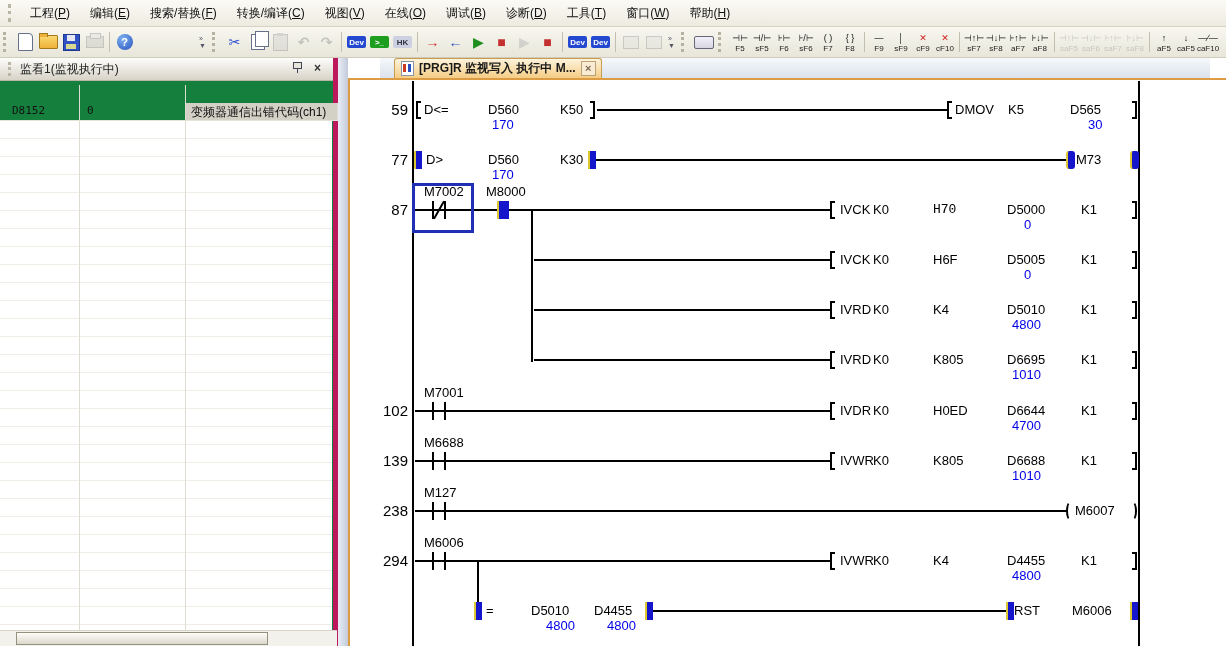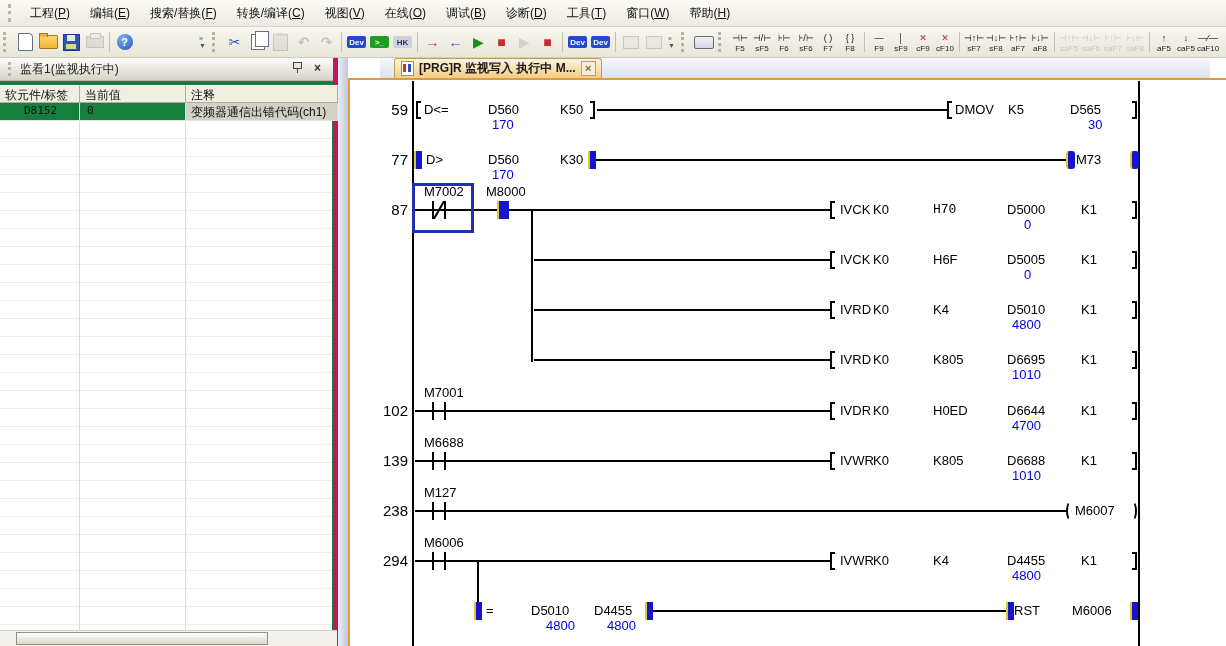--- a/index.html
+++ b/index.html
@@ -65,21 +65,21 @@
   .pin-shape::before{content:"";position:absolute;left:1px;top:1px;width:7px;height:5px;border:1px solid #445;background:#e8e6da;}
   .pin-shape::after{content:"";position:absolute;left:5px;top:8px;width:1px;height:4px;background:#445;}
   .close-box{right:8px;font-weight:bold;}
   .wp-head{position:absolute;left:0;top:27px;height:18px;display:flex;width:338px;box-sizing:border-box;}
   .hcell{background:#f0efe2;border-top:1px solid #fff;border-right:1px solid #b2ad96;border-bottom:1px solid #b2ad96;
     font-size:12px;padding:1px 4px 0 5px;box-sizing:border-box;height:18px;white-space:nowrap;overflow:hidden;}
   .hc1{width:80px;}.hc2{width:106px;}.hc3{width:152px;}
   .wp-row{position:absolute;left:0;top:45px;height:18px;display:flex;width:338px;}
   .rcell{font-size:12px;padding:1px 4px 0 5px;box-sizing:border-box;height:18px;border-right:1px solid #dedbd0;
     border-bottom:1px solid #e6e3d8;white-space:nowrap;overflow:hidden;}
-  .rc1{width:80px;padding-left:24px;font-family:"DejaVu Sans Mono",monospace;font-size:11px;}
+  .rc1{width:80px;padding-left:12px;font-family:"DejaVu Sans Mono",monospace;font-size:11px;}
   .rc2{width:106px;padding-left:7px;font-family:"DejaVu Sans Mono",monospace;font-size:11px;}
   .rc3{width:152px;background:#d3d1c6;}
   .wp-grid{position:absolute;left:0;top:63px;right:1px;bottom:16px;
     background:repeating-linear-gradient(#fff 0 17px,#efede6 17px 18px);}
   .colline{position:absolute;width:1px;top:27px;bottom:16px;background:#dedbd0;}
   .wp-scroll{position:absolute;left:0;bottom:0;width:337px;height:16px;background:#f2f1eb;border-top:1px solid #d8d5c8;box-sizing:border-box;}
   .wp-thumb{position:absolute;left:16px;top:1px;width:252px;height:13px;
     background:linear-gradient(#fdfcf9,#dbd8cc);border:1px solid #94917f;box-sizing:border-box;}
 
   
@@ -320,25 +320,20 @@
 
 <div class="watch">
   <div class="wp-title">
     <span>监看1(监视执行中)</span>
     <span class="wp-btn pin-box"><span class="pin-shape"></span></span>
     <span class="wp-btn close-box">×</span>
   </div>
   <div class="wp-grid"></div>
   <div class="colline" style="left:79px"></div>
   <div class="colline" style="left:185px"></div>
-  <div class="wp-head">
-    <div class="hcell hc1">软元件/标签</div>
-    <div class="hcell hc2">当前值</div>
-    <div class="hcell hc3">注释</div>
-  </div>
   <div id="watchrows">
       <div class="wp-row" style="top: 45px;">
         <div class="rcell rc1">D8152</div>
         <div class="rcell rc2">0</div>
         <div class="rcell rc3">变频器通信出错代码(ch1)</div>
       </div>
     </div>
   <div class="wp-scroll">
     <div class="wp-thumb"></div>
   </div>

